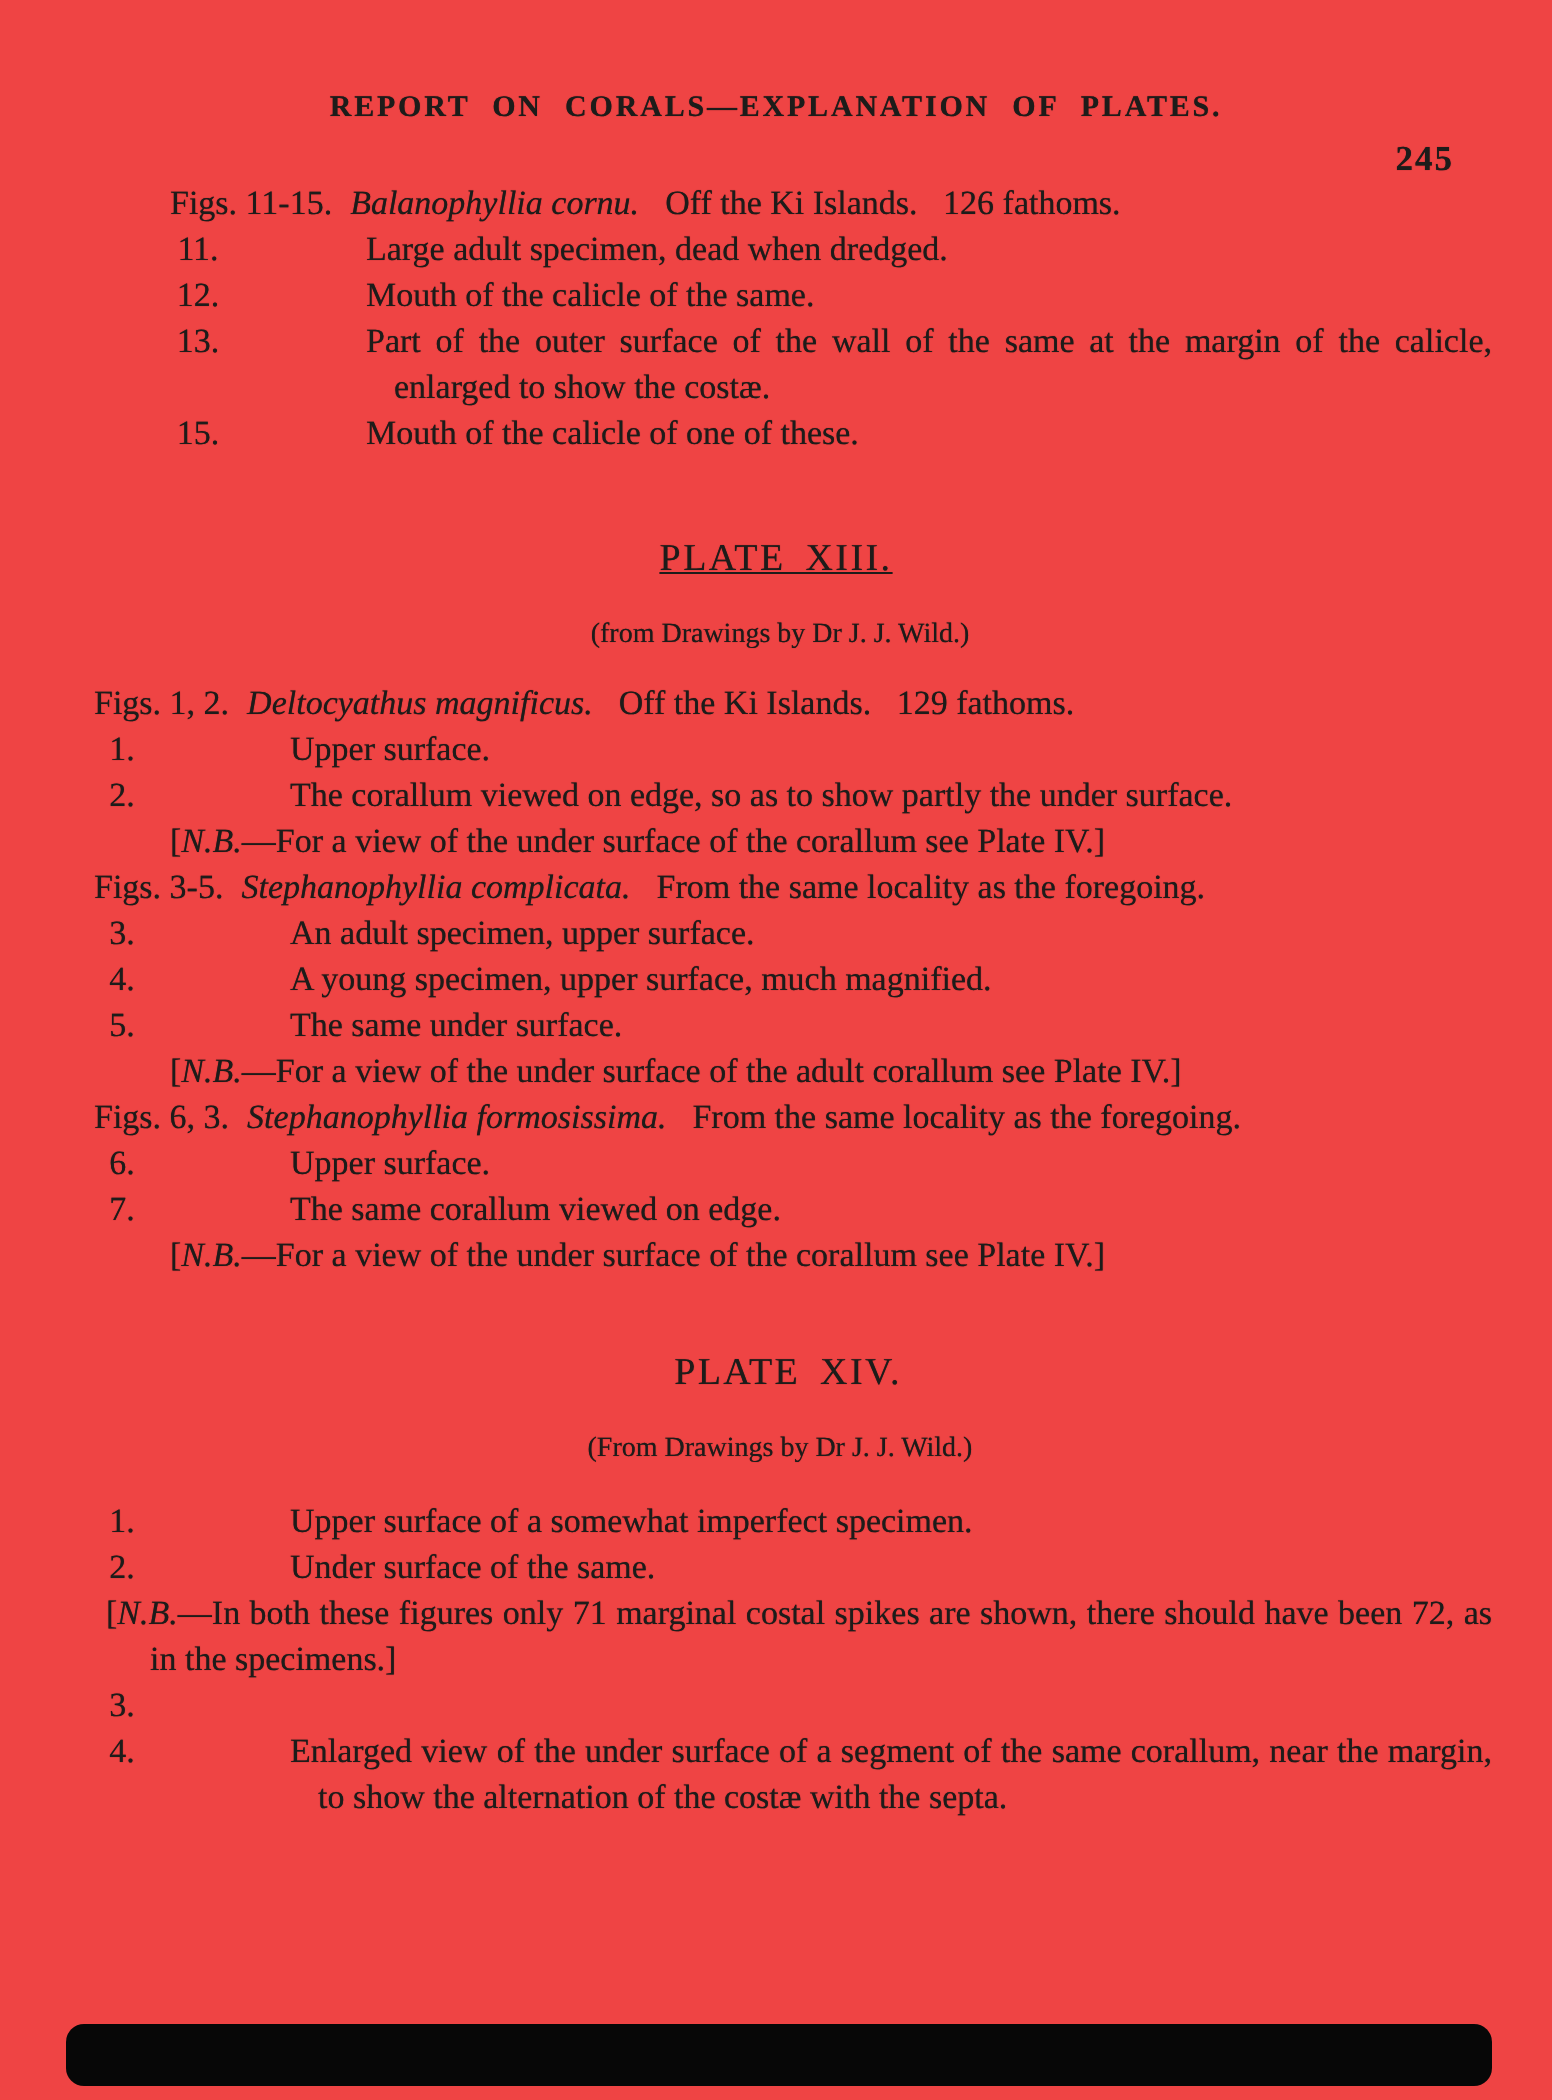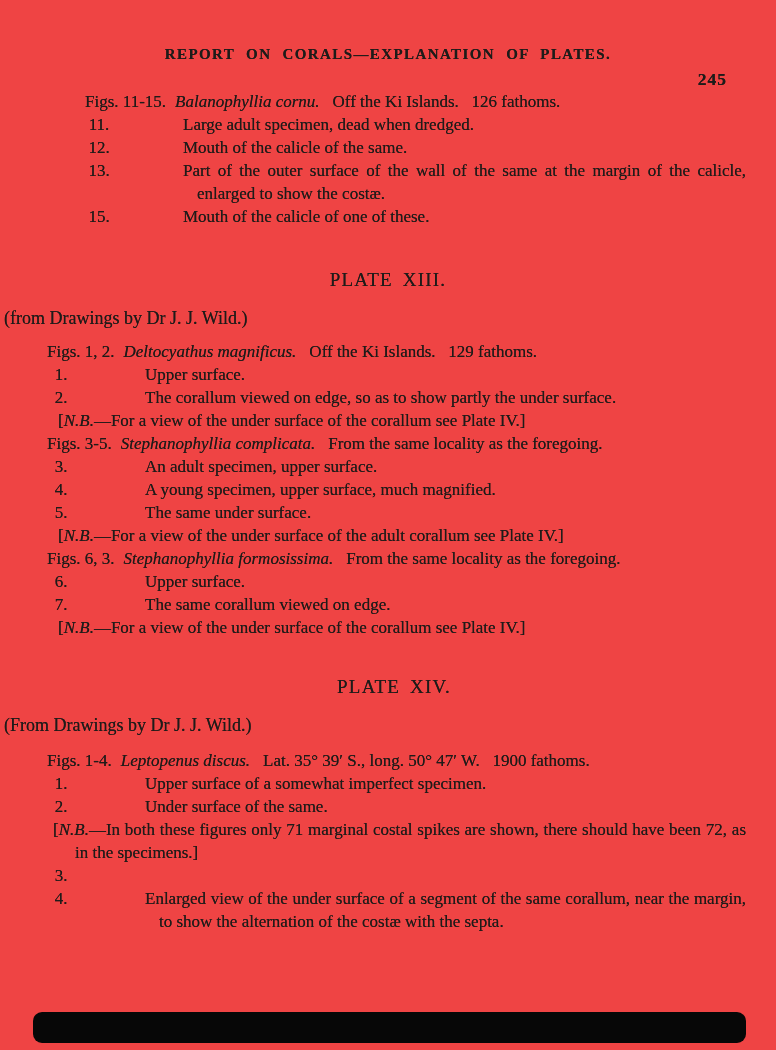--- a/index.html
+++ b/index.html
@@ -51,42 +51,43 @@
   .text {
     flex: 1;
     margin-left: 23px;
     margin-right: 30px;
     padding-left: 14px;
     text-indent: -14px;
     text-align: justify;
   }
   .nb {
     margin: 0;
-    padding-left: 80px;
+    padding-left: 107px;
     text-indent: -22px;
     padding-right: 30px;
     text-align: justify;
   }
   .nb-flush { padding-left: 75px; }
   .nb-label { font-style: italic; }
   
   .plate-title {
     margin: 0;
     text-align: center;
     font-size: 19px;
     font-weight: normal;
     letter-spacing: 1.2px;
     word-spacing: 4px;
     line-height: 24px;
   }
-  .mt-plate13 { margin-top: 40px; }
+  .mt-plate13 { margin-top: 40px; text-decoration: underline; }
   .mt-plate14 { margin-top: 36px; padding-left: 12px; }
   .plate-subtitle {
     margin: 14px 0 0 4px;
-    font-size: 18px;
+    text-align: center;
+    font-size: 14px;
     line-height: 24px;
   }
   .after-subtitle { margin-top: 10px; }
   .after-subtitle14 { margin-top: 12px; }
   
   .scan-bar {
     position: absolute;
     left: 33px;
     top: 1012px;
     width: 713px;
@@ -168,21 +169,20 @@
       <span class="num">7.</span>
       <span class="text">The same corallum viewed on edge.</span>
     </div>
     <p class="nb"><span>[</span><span class="nb-label">N.B.</span><span>—For a view of the under surface of the corallum see Plate IV.]</span></p>
   </div>
 
   <h2 class="plate-title mt-plate14">PLATE XIV.</h2>
   <p class="plate-subtitle">(From Drawings by Dr J. J. Wild.)</p>
 
   <div class="figs-group after-subtitle14">
-    <p class="group-heading"><span class="gh-label">Figs. 1-4.</span><span class="gh-species">Leptopenus discus.</span><span class="gh-rest">Lat. 35° 39′ S., long. 50° 47′ W.   1900 fathoms.</span></p>
     <div class="item">
       <span class="num">1.</span>
       <span class="text">Upper surface of a somewhat imperfect specimen.</span>
     </div>
     <div class="item">
       <span class="num">2.</span>
       <span class="text">Under surface of the same.</span>
     </div>
     <p class="nb nb-flush"><span>[</span><span class="nb-label">N.B.</span><span>—In both these figures only 71 marginal costal spikes are shown, there should have been 72, as in the specimens.]</span></p>
     <div class="item">

